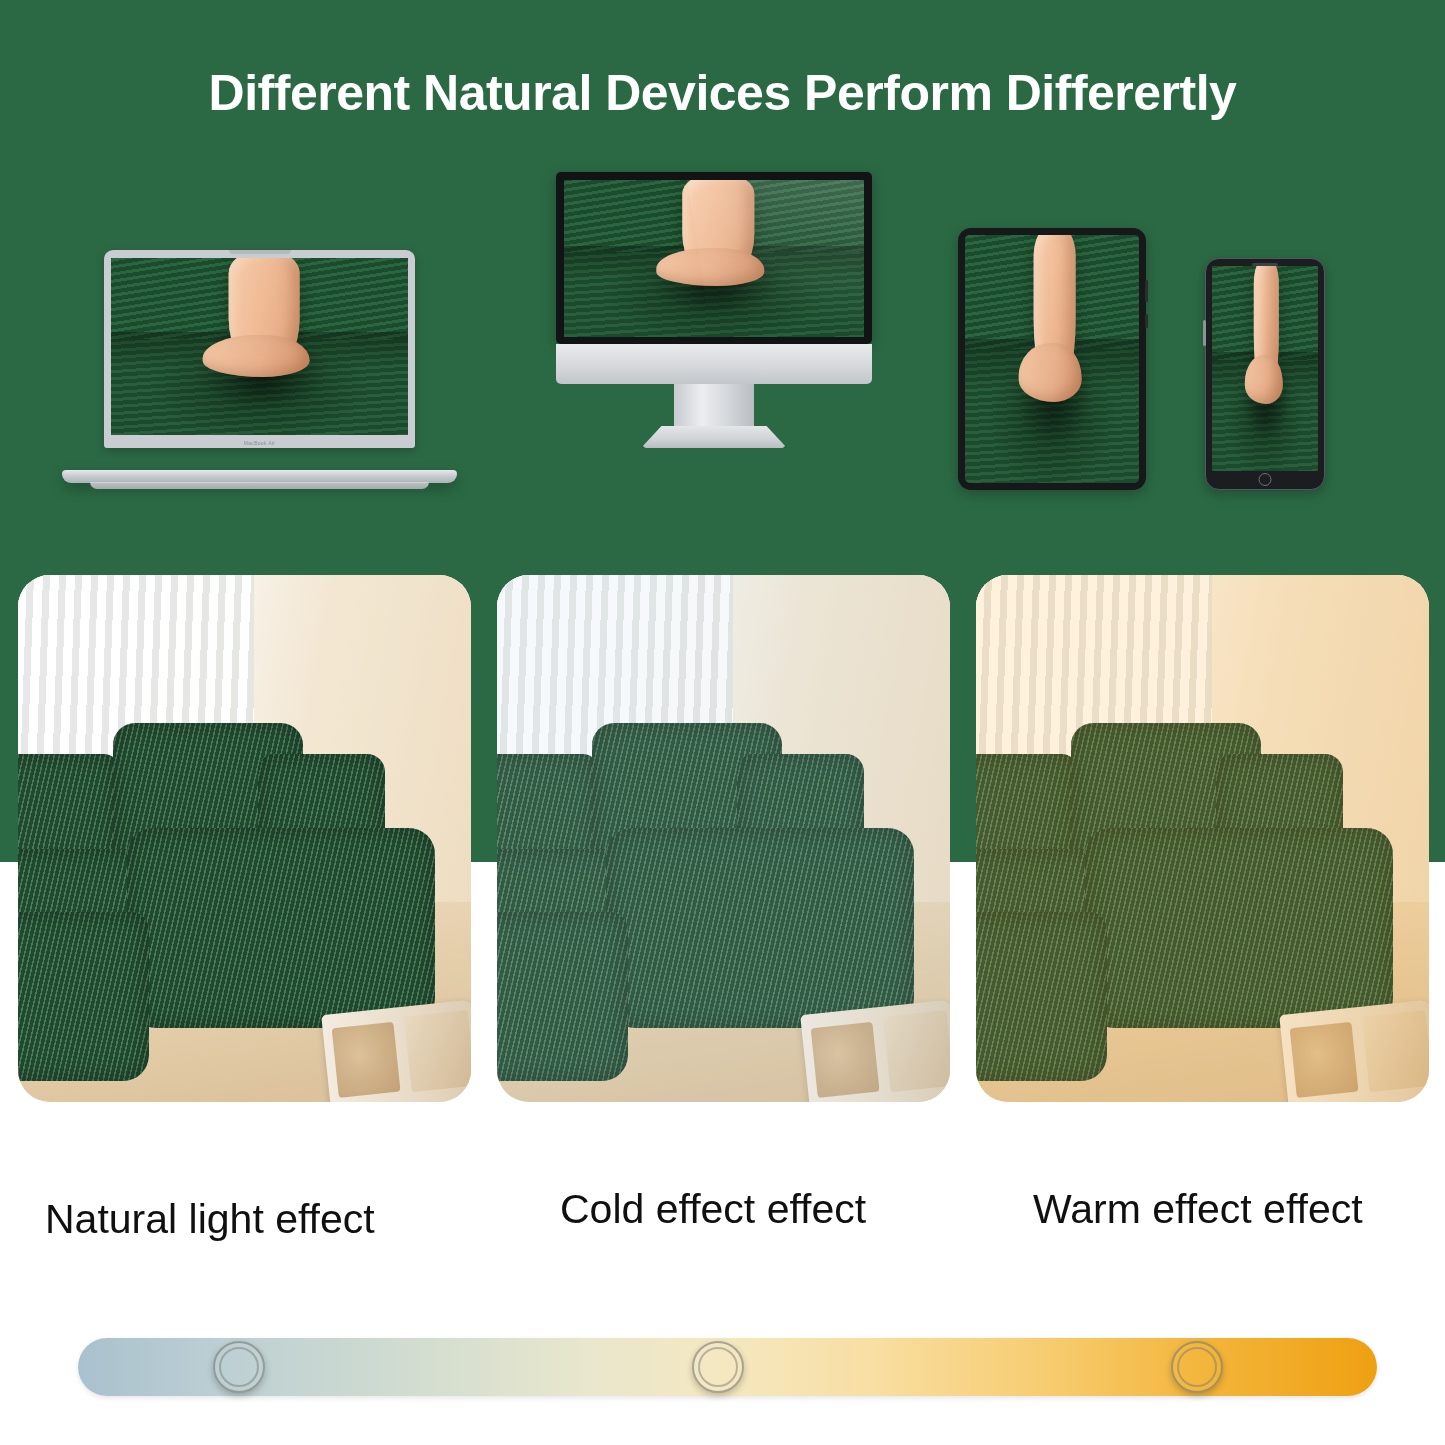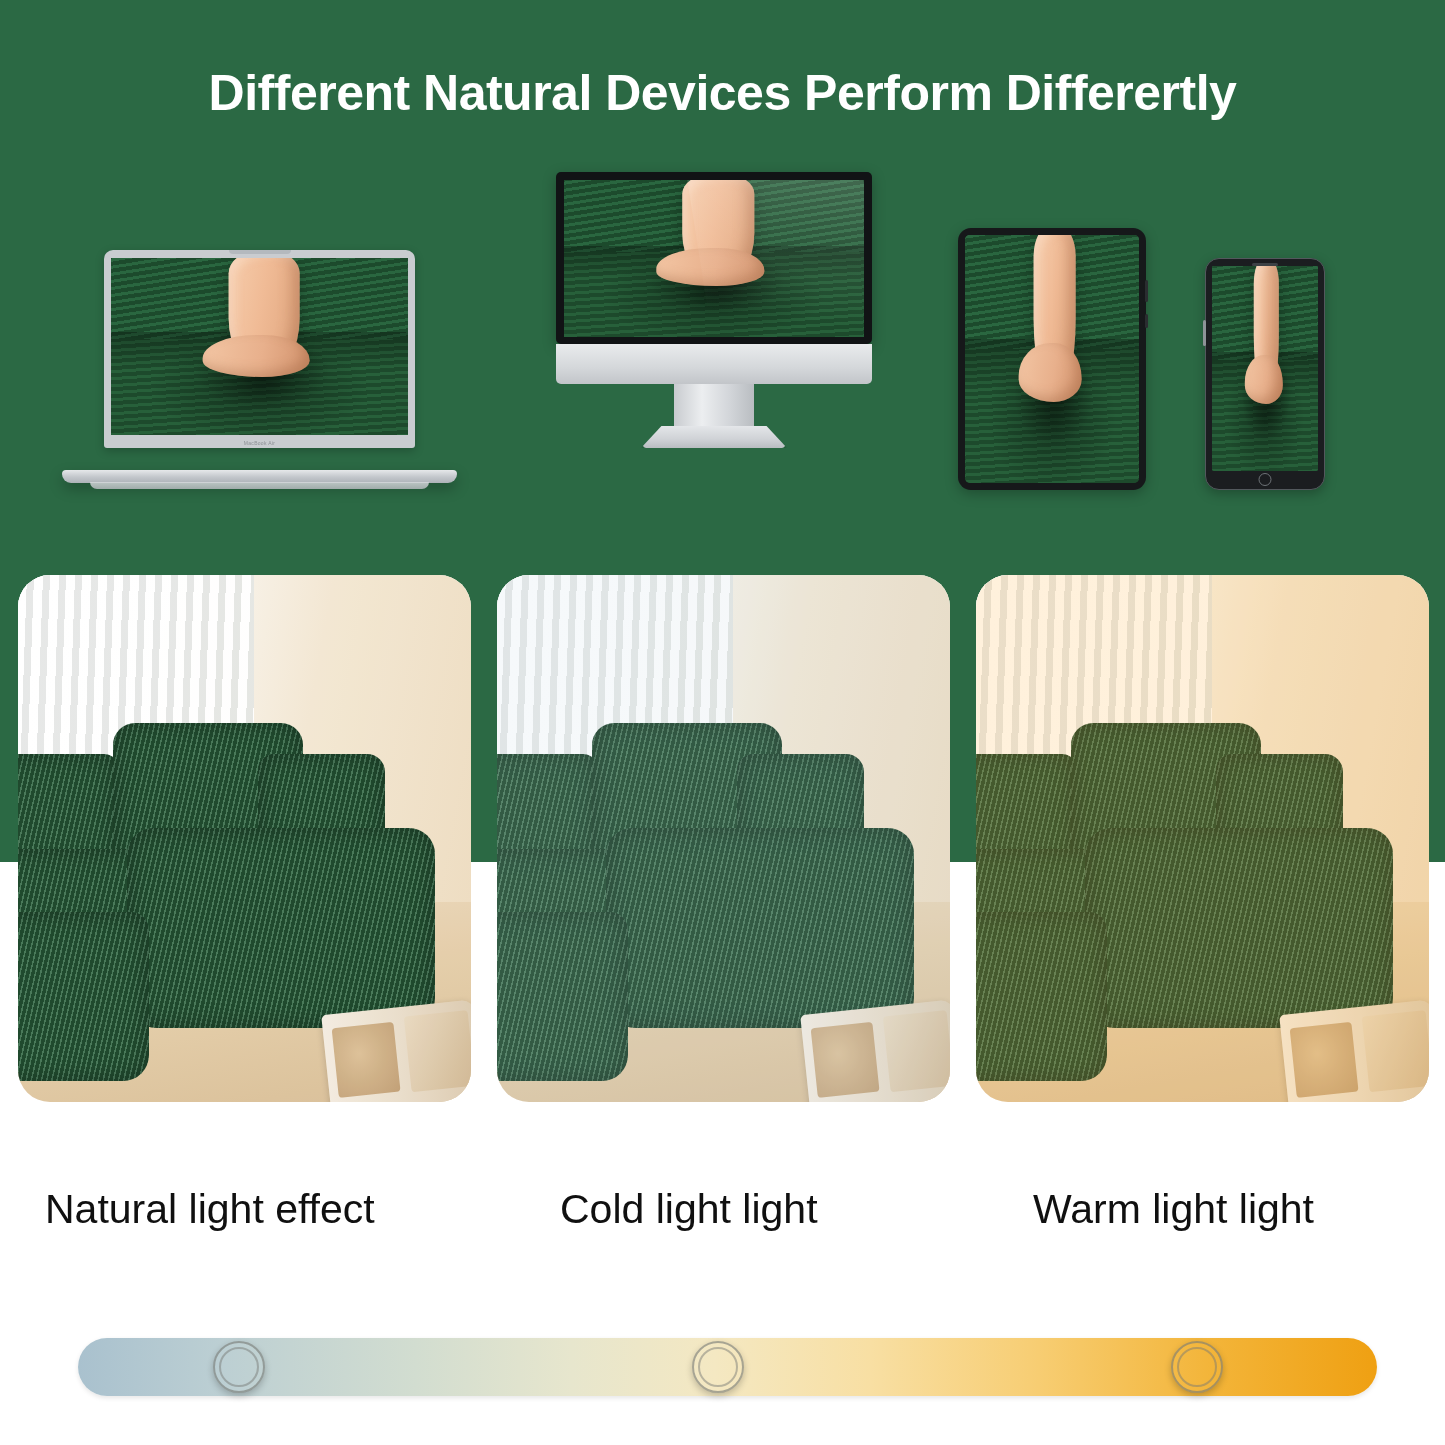--- a/index.html
+++ b/index.html
@@ -245,21 +245,21 @@
   .grade{ position:absolute; inset:0; pointer-events:none; }
   #panel-natural .grade{ background:rgba(255,252,244,.04); }
   #panel-cold    .grade{ background:rgba(196,218,232,.16); }
   #panel-warm    .grade{ background:rgba(255,186,82,.20); }
 
   
   .caption{
     position:absolute; top:1186px;
     font-size:41px; color:#101010; white-space:nowrap;
   }
-  #caption-natural{ left:45px; }
+  #caption-natural{ left:45px;margin-top:10px; }
   #caption-cold{ left:560px; }
   #caption-warm{ left:1033px; }
 
   
   #temperature-slider{
     position:absolute; left:78px; top:1338px; width:1299px; height:58px;
   }
   #slider-track{
     position:absolute; inset:0; border-radius:29px;
     background:linear-gradient(90deg,
@@ -396,21 +396,21 @@
     <div class="cord cushion-arm-back"></div>
     <div class="cord seat-main"></div>
     <div class="cord arm-block"></div>
     <div class="cord seat-front"></div>
     <div class="magazine"></div>
   </div>
   <div class="grade"></div>
 </div>
 
 <div class="caption" id="caption-natural">Natural light effect</div>
-<div class="caption" id="caption-cold">Cold light light</div>
-<div class="caption" id="caption-warm">Warm light light</div>
+<div class="caption" id="caption-cold">Cold effect effect</div>
+<div class="caption" id="caption-warm">Warm effect effect</div>
 
 <div id="temperature-slider">
   <div id="slider-track"></div>
   <div class="slider-handle" id="handle-natural"></div>
   <div class="slider-handle" id="handle-cold"></div>
   <div class="slider-handle" id="handle-warm"></div>
 </div>
 
 </body></html>

